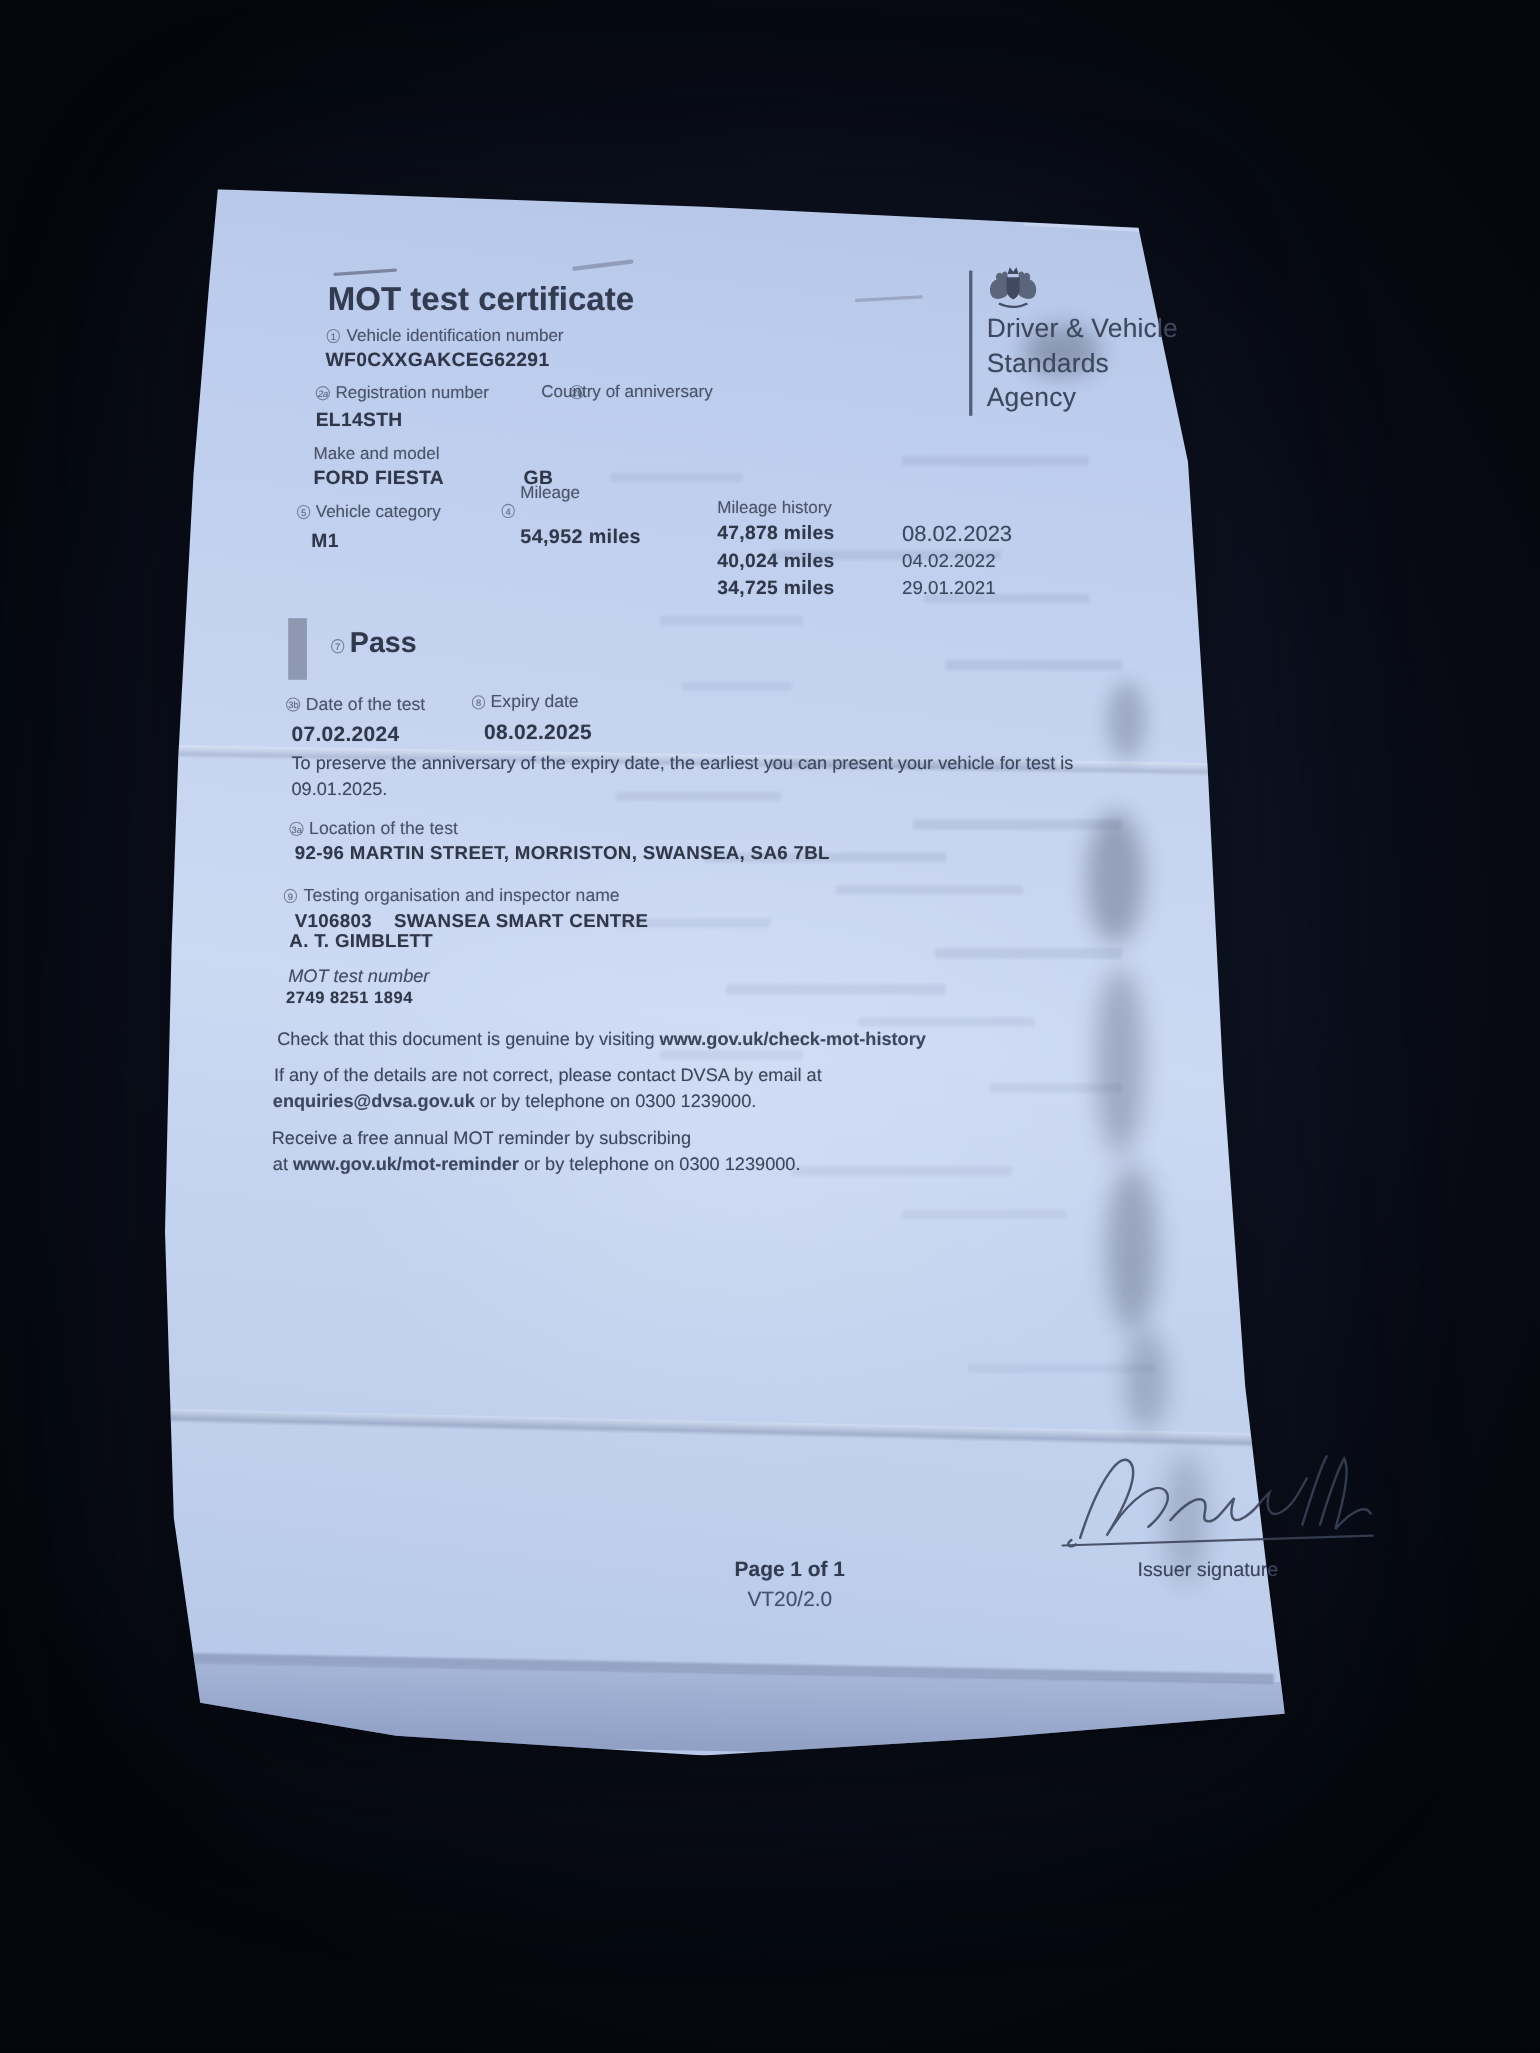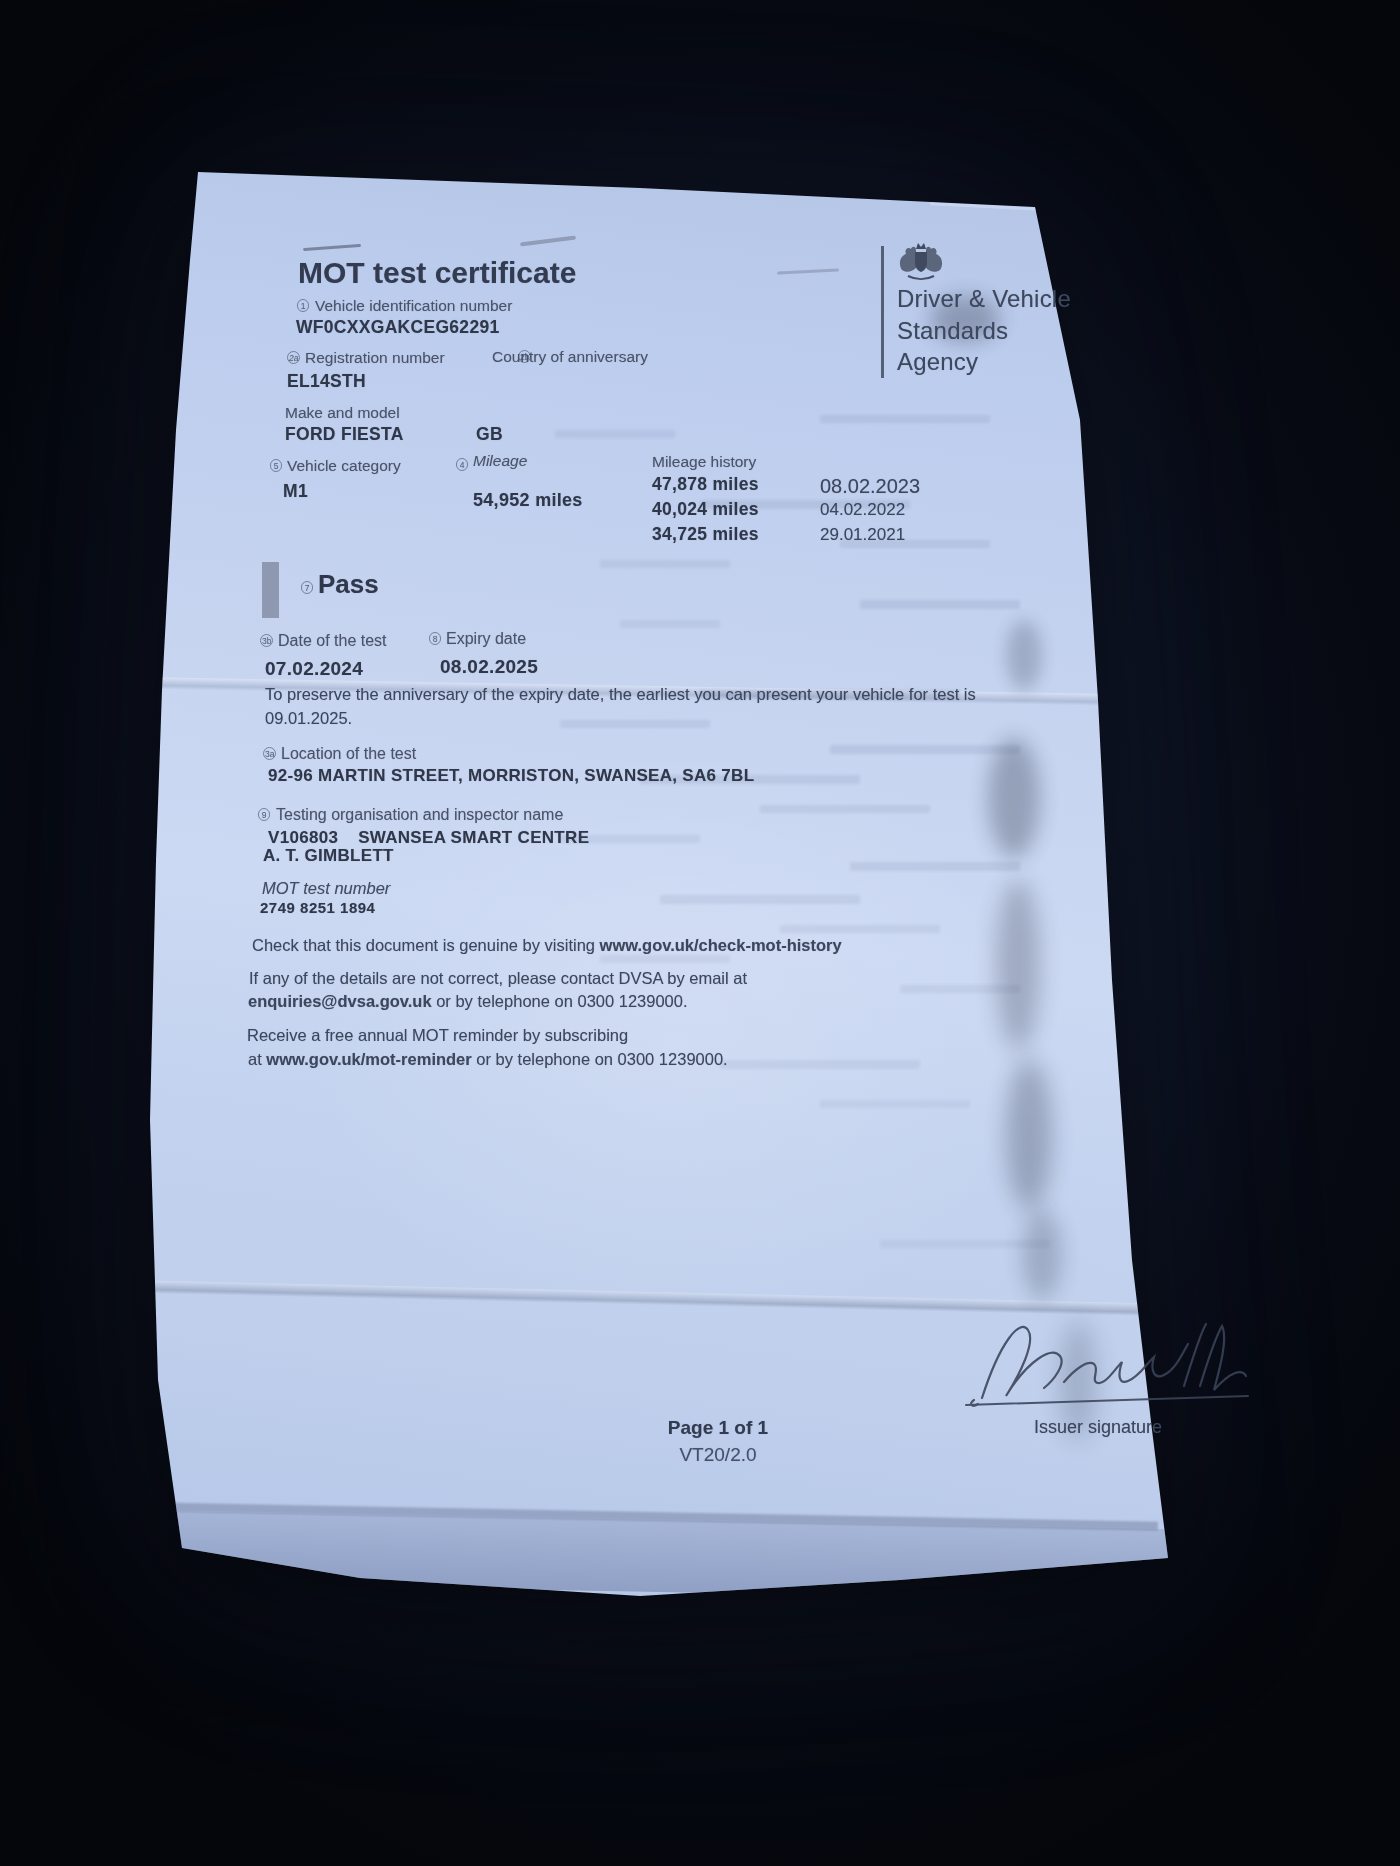--- a/index.html
+++ b/index.html
@@ -123,22 +123,22 @@
     <div class="t val" style="left:476px;top:392px;margin-top:32px;">GB</div>
 
     <div class="t lbl" style="left:285px;top:404px;">Make and model</div>
     <div class="t val" style="left:285px;top:424px;">FORD FIESTA</div>
 
     <span class="mk mkabs" style="left:270px;top:459px;">5</span>
     <div class="t lbl" style="left:287px;top:457px;">Vehicle category</div>
     <div class="t val" style="left:283px;top:481px;">M1</div>
 
     <span class="mk mkabs" style="left:456px;top:458px;">4</span>
-    <div class="t lbl" style="left:473px;top:452px;font-style:italic;">Mileage</div>
-    <div class="t val" style="left:473px;top:478px;font-size:18px;margin-top:12px;">54,952 miles</div>
+    <div class="t lbl" style="left:473px;top:440px;">Mileage</div>
+    <div class="t val" style="left:473px;top:478px;font-size:18px;">54,952 miles</div>
 
     <div class="t lbl" style="left:652px;top:453px;">Mileage history</div>
     <div class="t val" style="left:652px;top:474px;">47,878 miles</div>
     <div class="t" style="left:820px;top:475px;font-size:20px;color:#3c465c;">08.02.2023</div>
     <div class="t val" style="left:652px;top:499px;">40,024 miles</div>
     <div class="t" style="left:820px;top:500px;font-size:17px;color:#3c465c;">04.02.2022</div>
     <div class="t val" style="left:652px;top:524px;">34,725 miles</div>
     <div class="t" style="left:820px;top:525px;font-size:17px;color:#3c465c;">29.01.2021</div>
 
     <div class="passbar" style="left:262px;top:562px;width:17px;height:56px;"></div>

